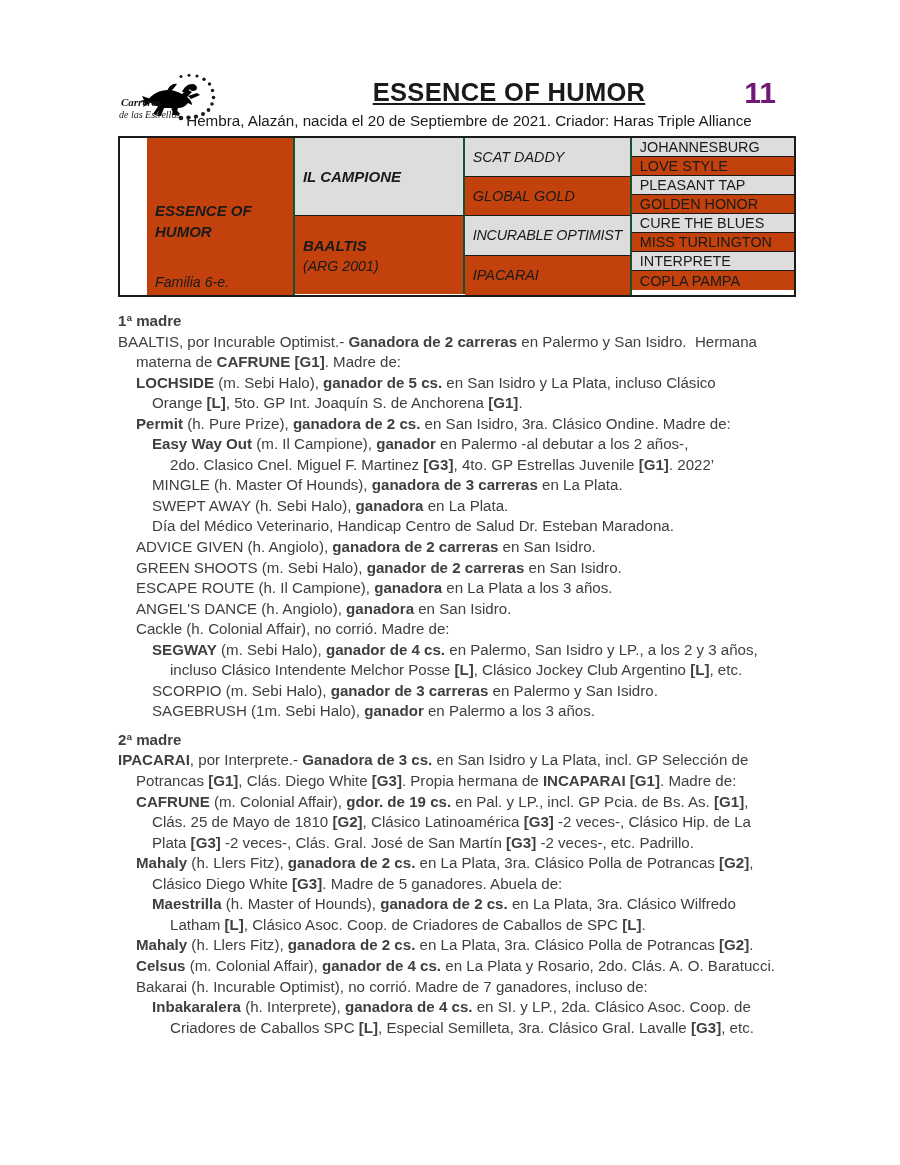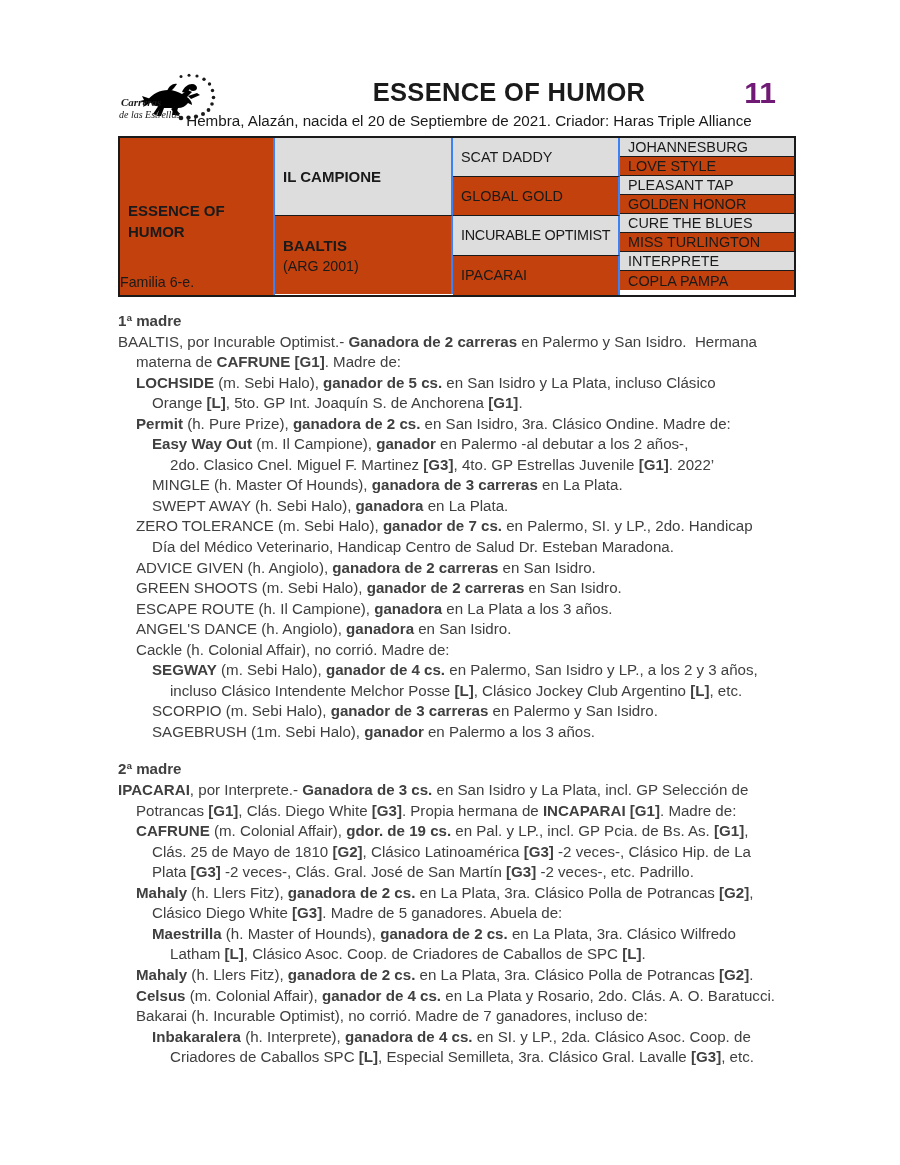--- a/index.html
+++ b/index.html
@@ -35,20 +35,21 @@
     height: 56px;
   }
   .title-row {
     position: absolute;
     left: 108px;
     right: 0;
     top: 8px;
     display: flex;
     align-items: baseline;
     justify-content: center;
+    text-decoration: underline;
   }
   .doc-title {
     font-size: 25.5px;
     font-weight: bold;
     letter-spacing: 0.3px;
     color: #1a1a1a;
     white-space: nowrap;
   }
   .page-number {
     position: absolute;
@@ -74,40 +75,40 @@
   .ped-wrap {
     margin-top: 8px;
     border: 2px solid #1a1a1a;
     width: 674px;
   }
   .ped {
     display: flex;
     width: 100%;
   }
   .ped-col { display: flex; flex-direction: column; }
-  .col-1 { width: 155px; }
+  .col-1 { width: 155px; padding-left: 27px; }
   .col-2 { width: 178px; }
   .col-3 { width: 167px; }
   .col-4 { width: 170px; flex: 1 1 auto; }
 
   .cell {
     box-sizing: border-box;
     display: flex;
     flex-direction: column;
     justify-content: center;
     padding: 0 8px;
     font-size: 14.4px;
     color: #1a1a1a;
     overflow: hidden;
     white-space: nowrap;
   }
   .shade { background: #dddddd; }
   .white { background: #c2410c; }
 
-  .b-r { border-right: 2px solid #3b82f6; }
+  .b-r { border-right: 2px solid #14532d; font-style: italic; }
   .b-b { border-bottom: 1.5px solid #1a1a1a; }
 
   .h-157 { height: 157px; }
   .h-78  { height: 78px; }
   .h-39  { height: 39.2px; }
   .h-19  { height: 19px; }
 
   .cell-main {
     position: relative;
     justify-content: flex-start;
@@ -117,21 +118,21 @@
     font-weight: bold;
     font-size: 15px;
     line-height: 1.42;
     position: absolute;
     top: 62px;
     left: 8px;
   }
   .familia {
     position: absolute;
     bottom: 5px;
-    left: 0;
+    left: 8px;
     font-size: 14.2px;
   }
   .gp-name {
     font-weight: bold;
     font-size: 15px;
     line-height: 1.35;
   }
   .gp-sub {
     font-size: 14.2px;
     line-height: 1.35;
@@ -148,21 +149,21 @@
   }
   .sec-head {
     font-weight: bold;
     margin-top: 2px;
   }
   .ln { white-space: normal; }
   .i0  { padding-left: 0px;   text-indent: 0; }
   .i1  { padding-left: 18px;  }
   .i2  { padding-left: 34px;  }
   .i3  { padding-left: 52px;  }
-  .sec2 { margin-top: 17px; }
+  .sec2 { margin-top: 8px; }
   b { font-weight: bold; }
   .tight { letter-spacing: -0.28px; text-align: center; }
 </style>
 </head>
 <body>
 
 <div class="page">
 
   <div class="header">
 
@@ -286,21 +287,20 @@
       <div class="sec-head ln i0">1ª madre</div>
       <div class="ln i0">BAALTIS, por Incurable Optimist.- <b>Ganadora de 2 carreras</b> en Palermo y San Isidro.&nbsp; Hermana</div>
       <div class="ln i1">materna de <b>CAFRUNE [G1]</b>. Madre de:</div>
       <div class="ln i1"><b>LOCHSIDE</b> (m. Sebi Halo), <b>ganador de 5 cs.</b> en San Isidro y La Plata, incluso Clásico</div>
       <div class="ln i2">Orange <b>[L]</b>, 5to. GP Int. Joaquín S. de Anchorena <b>[G1]</b>.</div>
       <div class="ln i1"><b>Permit</b> (h. Pure Prize), <b>ganadora de 2 cs.</b> en San Isidro, 3ra. Clásico Ondine. Madre de:</div>
       <div class="ln i2"><b>Easy Way Out</b> (m. Il Campione), <b>ganador</b> en Palermo -al debutar a los 2 años-,</div>
       <div class="ln i3">2do. Clasico Cnel. Miguel F. Martinez <b>[G3]</b>, 4to. GP Estrellas Juvenile <b>[G1]</b>. 2022’</div>
       <div class="ln i2">MINGLE (h. Master Of Hounds), <b>ganadora de 3 carreras</b> en La Plata.</div>
       <div class="ln i2">SWEPT AWAY (h. Sebi Halo), <b>ganadora</b> en La Plata.</div>
-      <div class="ln i1">ZERO TOLERANCE (m. Sebi Halo), <b>ganador de 7 cs.</b> en Palermo, SI. y LP., 2do. Handicap</div>
       <div class="ln i2">Día del Médico Veterinario, Handicap Centro de Salud Dr. Esteban Maradona.</div>
       <div class="ln i1">ADVICE GIVEN (h. Angiolo), <b>ganadora de 2 carreras</b> en San Isidro.</div>
       <div class="ln i1">GREEN SHOOTS (m. Sebi Halo), <b>ganador de 2 carreras</b> en San Isidro.</div>
       <div class="ln i1">ESCAPE ROUTE (h. Il Campione), <b>ganadora</b> en La Plata a los 3 años.</div>
       <div class="ln i1">ANGEL'S DANCE (h. Angiolo), <b>ganadora</b> en San Isidro.</div>
       <div class="ln i1">Cackle (h. Colonial Affair), no corrió. Madre de:</div>
       <div class="ln i2"><b>SEGWAY</b> (m. Sebi Halo), <b>ganador de 4 cs.</b> en Palermo, San Isidro y LP., a los 2 y 3 años,</div>
       <div class="ln i3">incluso Clásico Intendente Melchor Posse <b>[L]</b>, Clásico Jockey Club Argentino <b>[L]</b>, etc.</div>
       <div class="ln i2">SCORPIO (m. Sebi Halo), <b>ganador de 3 carreras</b> en Palermo y San Isidro.</div>
       <div class="ln i2">SAGEBRUSH (1m. Sebi Halo), <b>ganador</b> en Palermo a los 3 años.</div>

